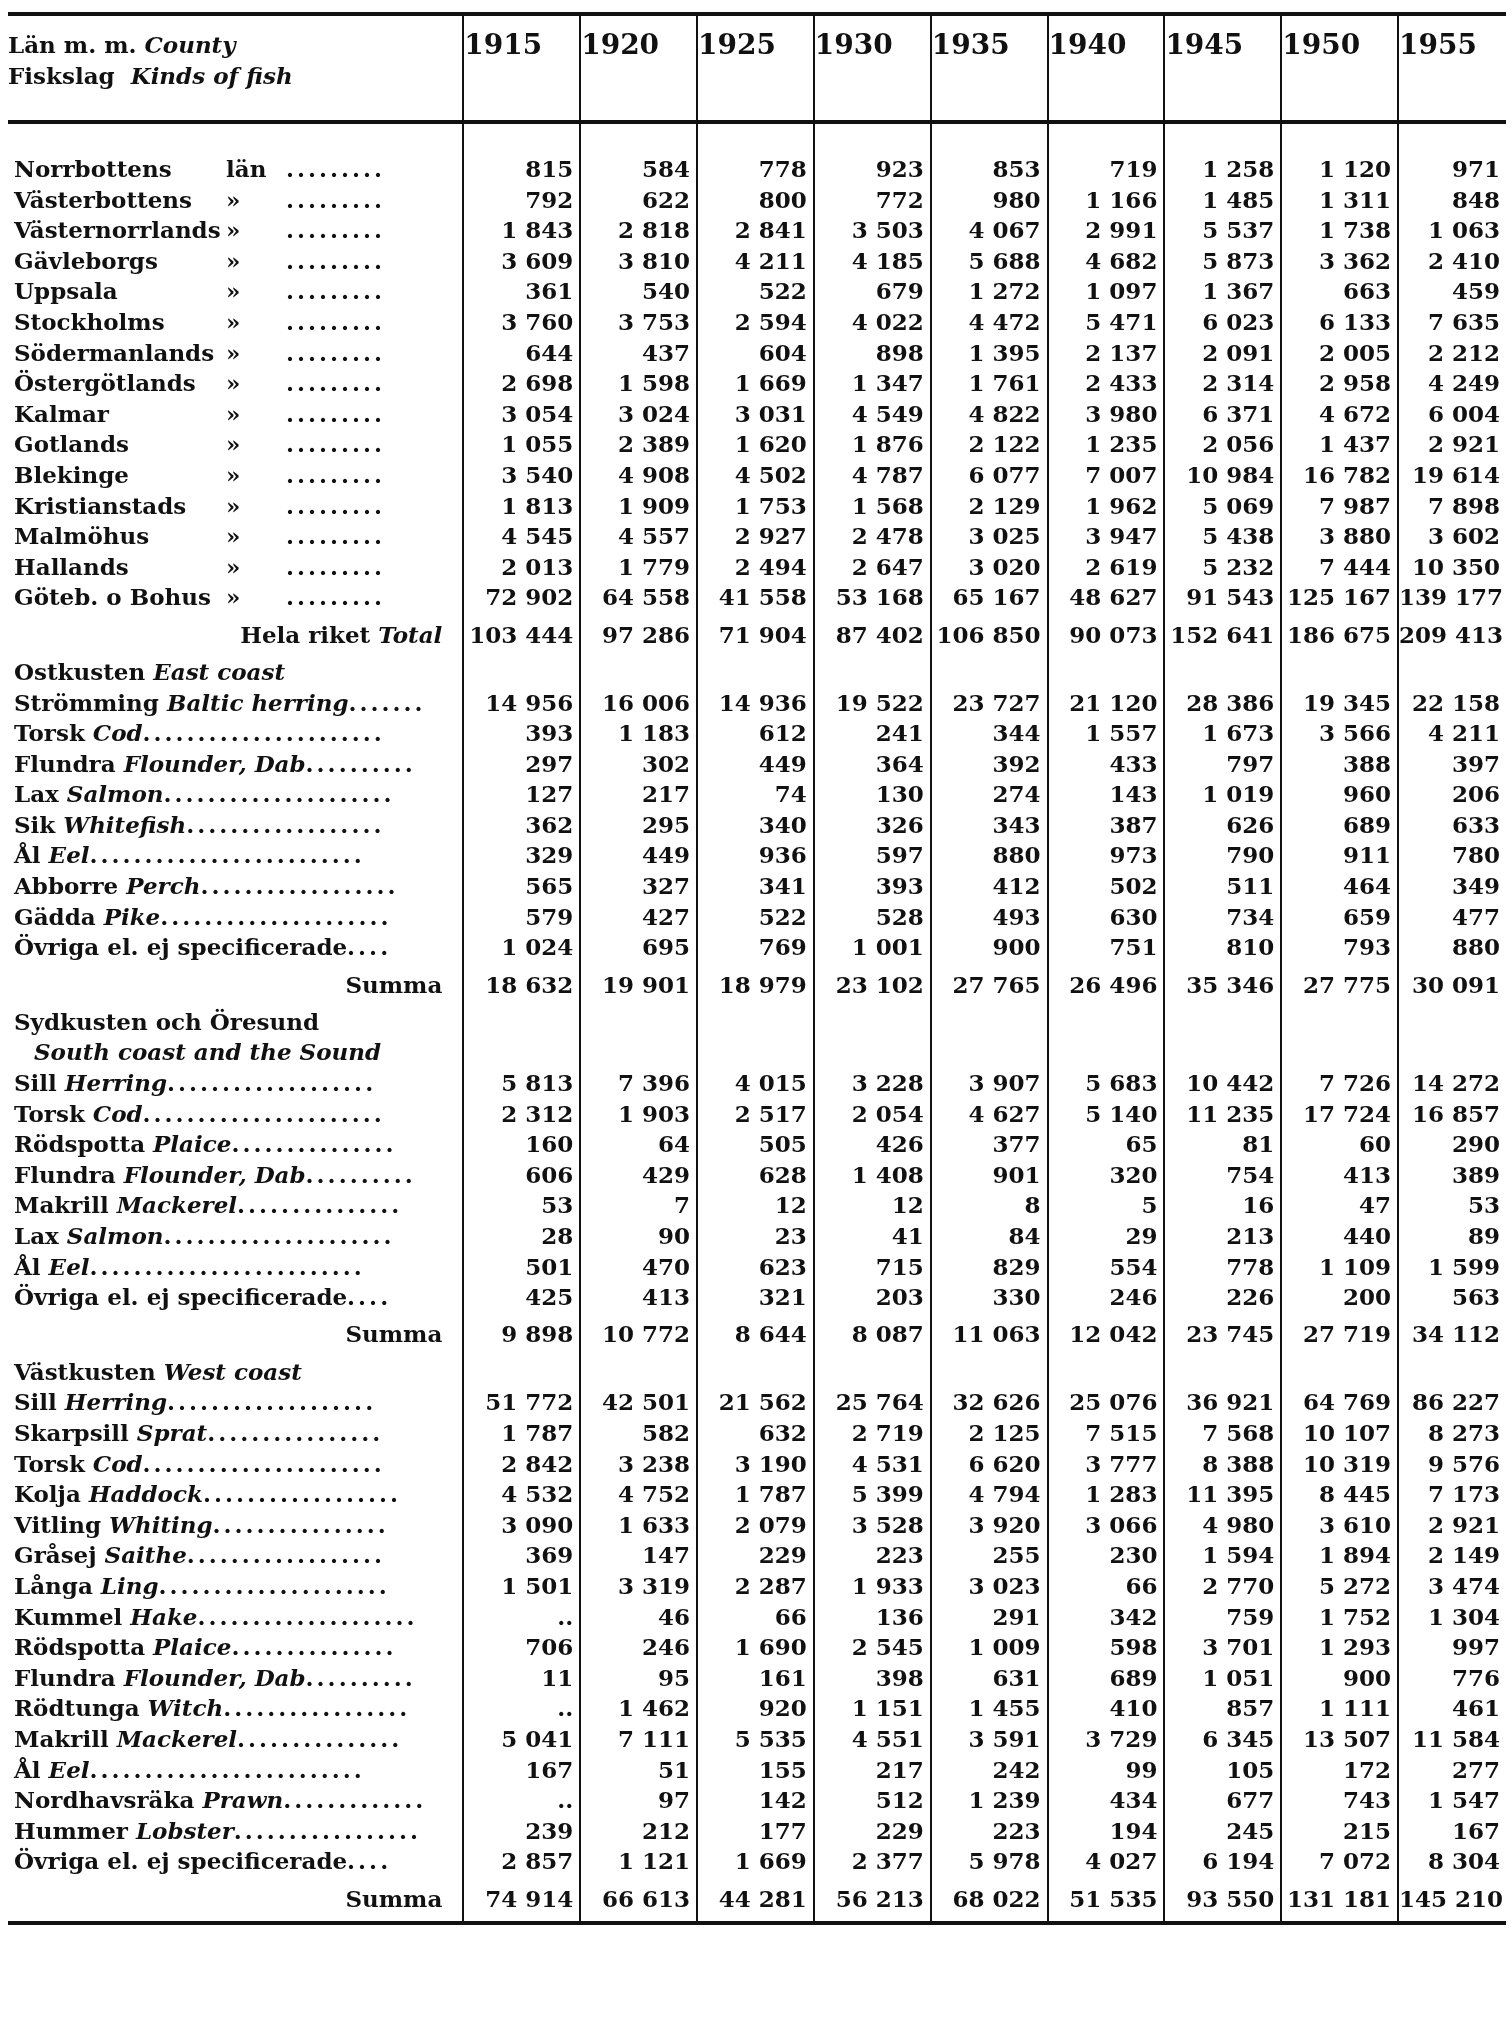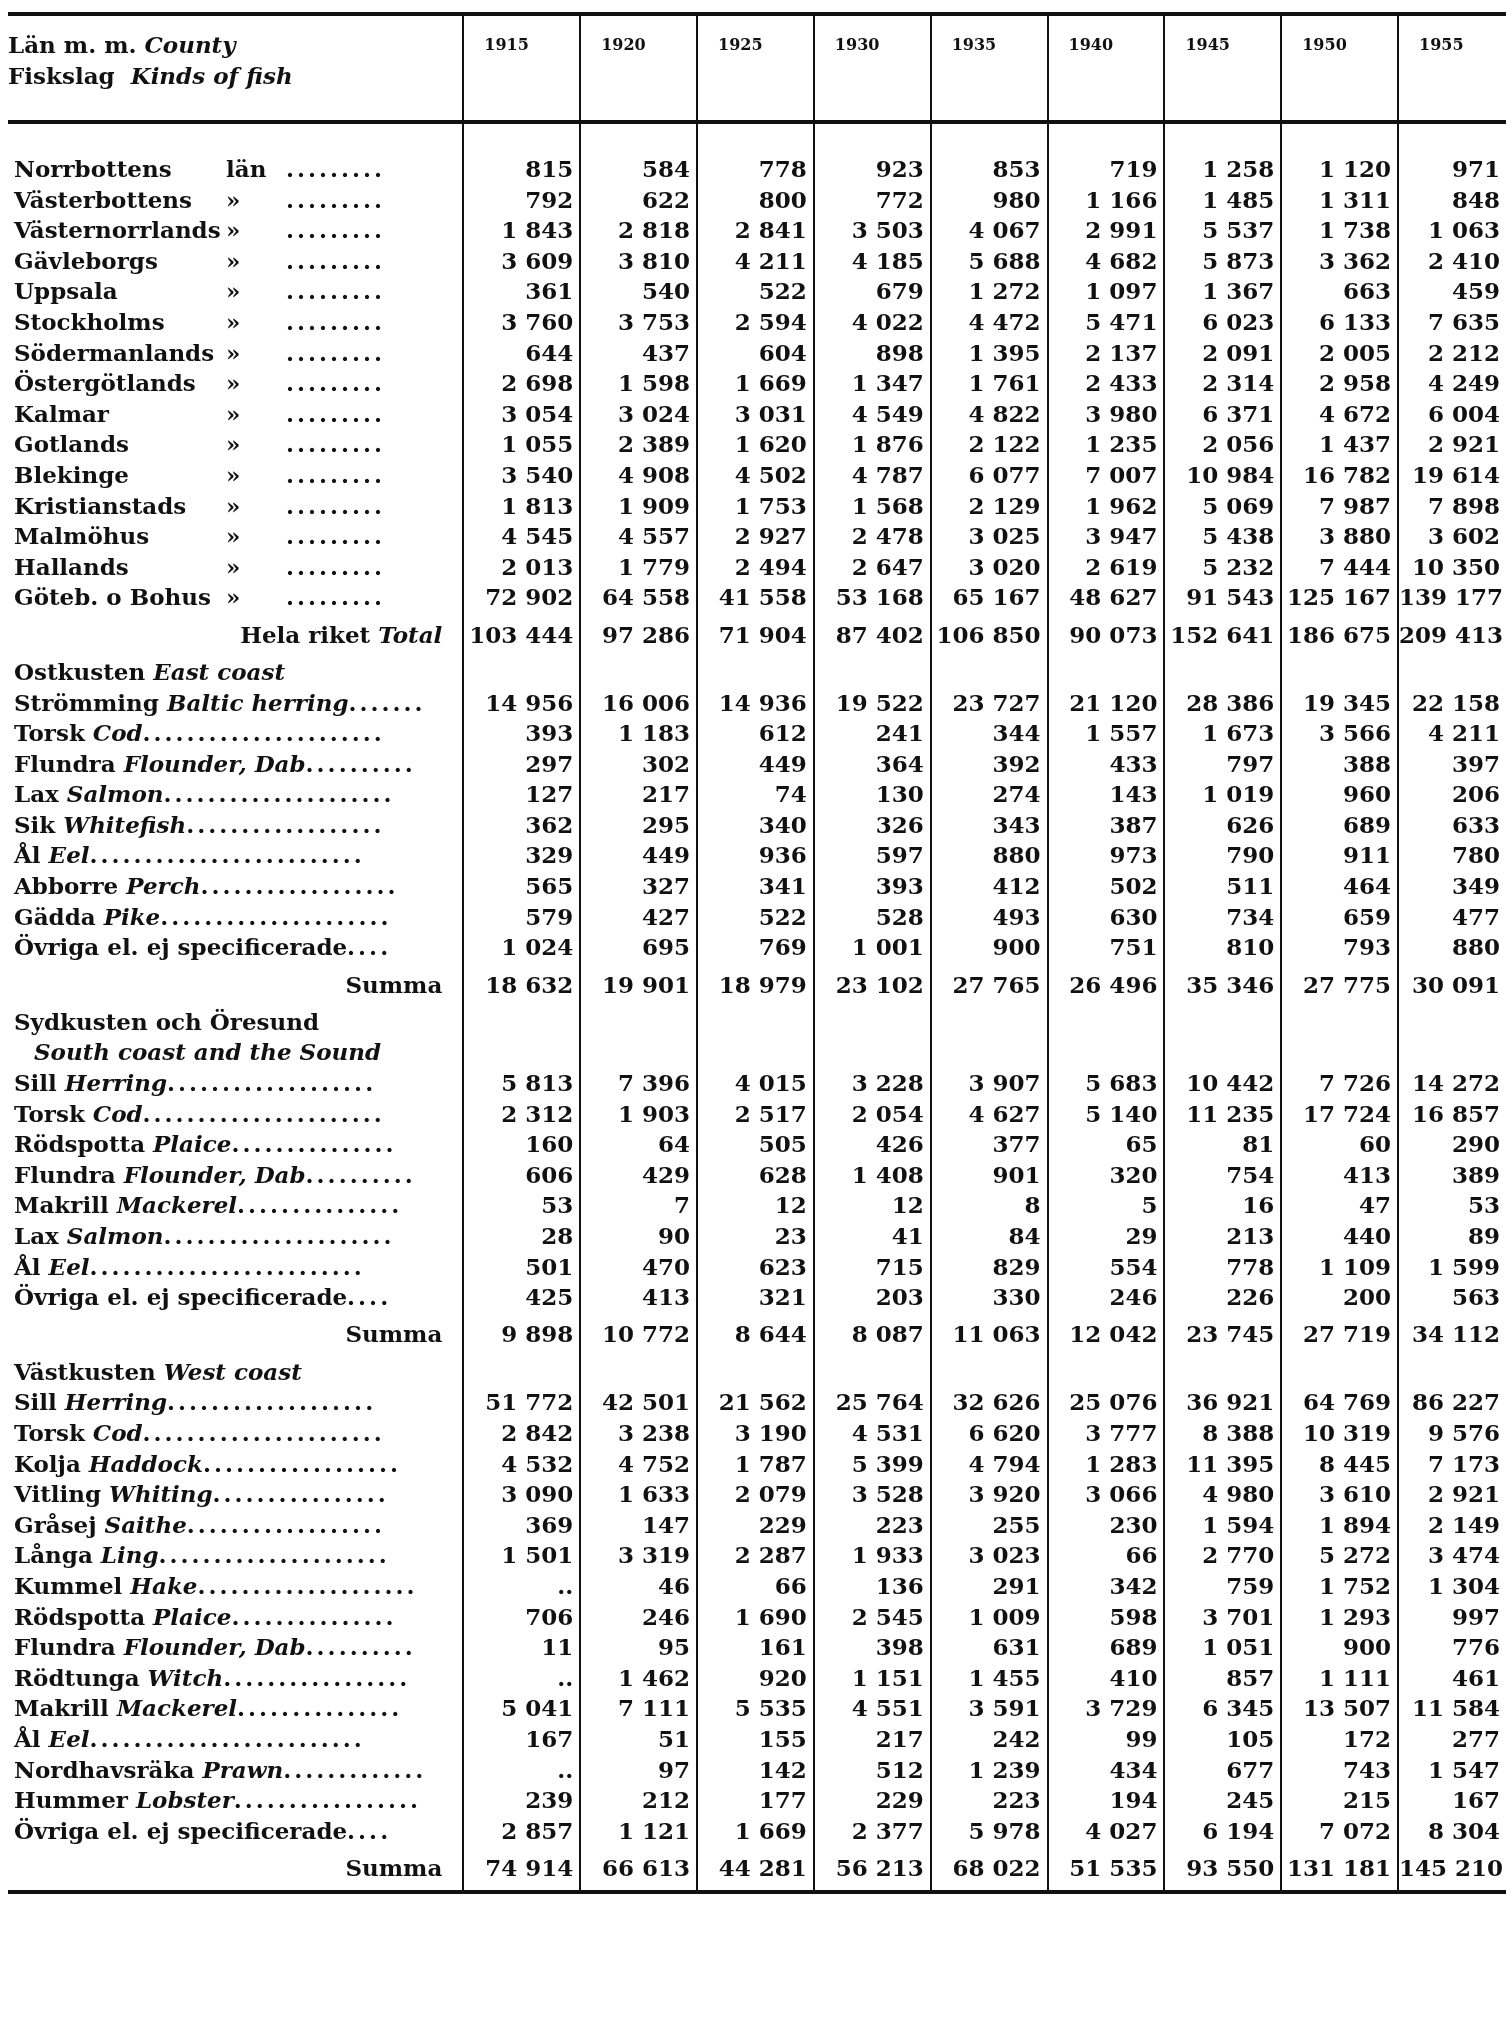--- a/index.html
+++ b/index.html
@@ -7,21 +7,21 @@
   #page { position: relative; width: 1512px; height: 2020px; }
   table.stat { position: absolute; left: 8px; top: 12px; width: 1498px; border-collapse: collapse; table-layout: fixed; }
   table.stat col.c-label { width: 452px; }
   table.stat col.c-yr { width: 116px; }
   table.stat col.c-yr.narrow { width: 107px; }
   .rule-top { border-top: 4px solid #111; }
   .rule-bottom-head { border-bottom: 4px solid #111; margin-left: 13px; }
   .rule-end { border-bottom: 4px solid #111; }
   th, td { padding: 0; font-weight: bold; font-size: 23px; line-height: 30.6px; white-space: nowrap; }
   th { font-weight: bold; vertical-align: top; padding-top: 14px; height: 90px; text-align: left; }
-  th.yr { padding-left: 20px; border-left: 2px solid #111; font-size: 16px; }
+  th.yr { padding-left: 0; border-left: 2px solid #111; font-size: 28px; }
   td.num { text-align: right; padding-right: 6px; border-left: 2px solid #111; }
   td.lbl { padding-left: 6px; overflow: hidden; }
   .it { font-style: italic; }
   .dots { letter-spacing: 3px; }
   tr.spacer td { height: 30px; }
   tr.total td { height: 44px; vertical-align: middle; }
   tr.total td.lbl { text-align: right; padding-right: 20px; }
   tr.section td.lbl { padding-left: 6px; margin-left: 48px; }
   tr.subsection td.lbl { padding-left: 26px; }
   .lanname { display: inline-block; width: 212px; }
@@ -548,20 +548,32 @@
           <td class="num">42 501</td>
           <td class="num">21 562</td>
           <td class="num">25 764</td>
           <td class="num">32 626</td>
           <td class="num">25 076</td>
           <td class="num">36 921</td>
           <td class="num">64 769</td>
           <td class="num">86 227</td>
         </tr>
         <tr>
+          <td class="lbl"><span>Skarpsill</span> <span class="it">Sprat</span><span class="dots">................</span></td>
+          <td class="num">1 787</td>
+          <td class="num">582</td>
+          <td class="num">632</td>
+          <td class="num">2 719</td>
+          <td class="num">2 125</td>
+          <td class="num">7 515</td>
+          <td class="num">7 568</td>
+          <td class="num">10 107</td>
+          <td class="num">8 273</td>
+        </tr>
+        <tr>
           <td class="lbl"><span>Torsk</span> <span class="it">Cod</span><span class="dots">......................</span></td>
           <td class="num">2 842</td>
           <td class="num">3 238</td>
           <td class="num">3 190</td>
           <td class="num">4 531</td>
           <td class="num">6 620</td>
           <td class="num">3 777</td>
           <td class="num">8 388</td>
           <td class="num">10 319</td>
           <td class="num">9 576</td>

